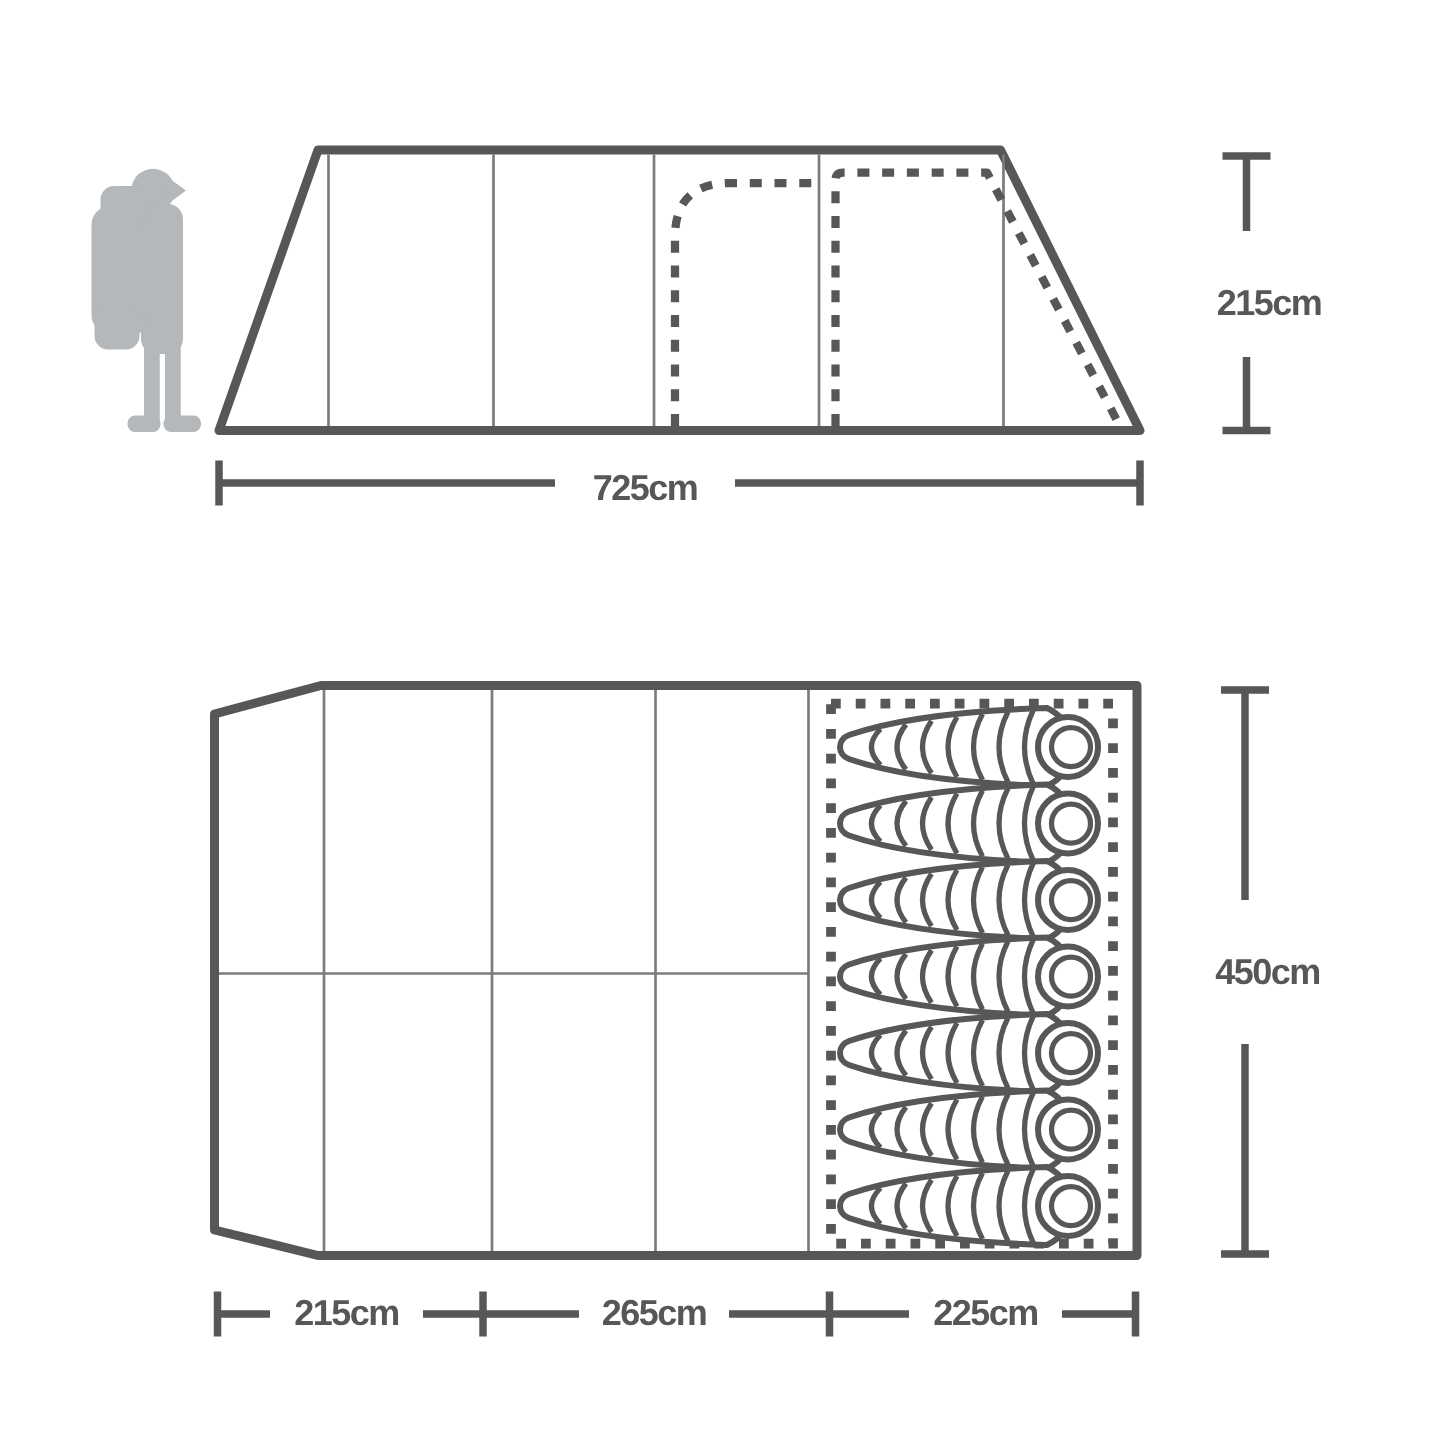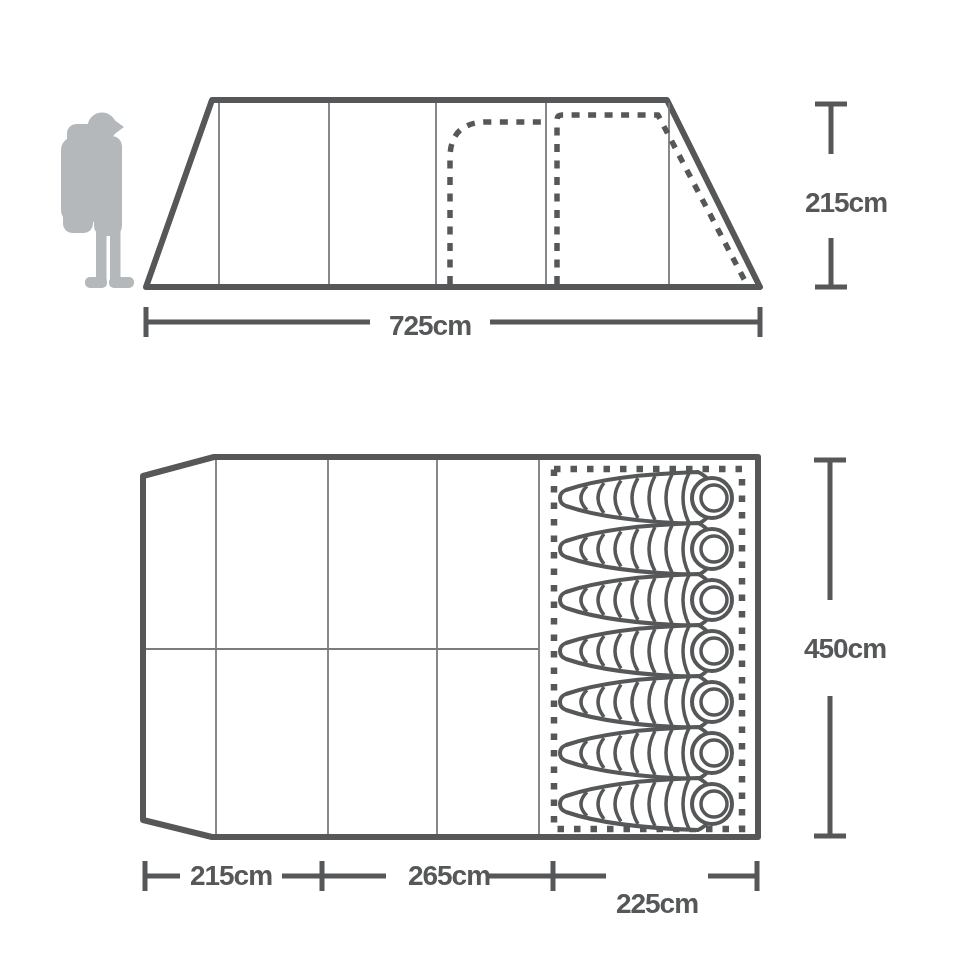--- a/index.html
+++ b/index.html
@@ -11,21 +11,21 @@
   html,body{margin:0;padding:0;background:#fff;}
   .canvas{
     position:relative;width:960px;height:960px;
     background:var(--c-bg);
     font-family:"Liberation Sans",sans-serif;
     overflow:hidden;
   }
   .canvas svg{position:absolute;left:0;top:0;}
   .dim-label{
     position:absolute;width:130px;text-align:center;
-    font-weight:700;font-size:28px;line-height:36px;
+    font-weight:700;font-size:24px;line-height:36px;
     color:var(--c-line);letter-spacing:-1px;
     white-space:nowrap;user-select:none;
   }
   
   .outline{fill:#ffffff;stroke:var(--c-line);stroke-width:6;stroke-linejoin:round;}
   .thin{stroke:var(--c-thin);stroke-width:1.8;fill:none;}
   .door-dash{stroke:var(--c-line);stroke-width:5.5;fill:none;stroke-dasharray:8 8.5;stroke-linejoin:round;}
   .dotted{stroke:var(--c-line);stroke-width:6.5;fill:none;stroke-dasharray:6.5 10;}
   .dim{stroke:var(--c-line);stroke-width:5;fill:none;stroke-linecap:butt;}
   .bag-body{fill:#ffffff;stroke:var(--c-line);stroke-width:4;}
@@ -133,16 +133,16 @@
   </svg>
 
   <div class="dim-label" style="left:781px;top:185px">215cm</div>
 
   <div class="dim-label" style="left:365px;top:308px">725cm</div>
 
   <div class="dim-label" style="left:780px;top:631px">450cm</div>
 
   <div class="dim-label" style="left:166px;top:858px">215cm</div>
 
-  <div class="dim-label" style="left:384px;top:858px">265cm</div>
+  <div class="dim-label" style="left:371px;top:858px">265cm</div>
 
-  <div class="dim-label" style="left:592px;top:886px">225cm</div>
+  <div class="dim-label" style="left:592px;top:858px">225cm</div>
 </div>
 
 </body></html>

